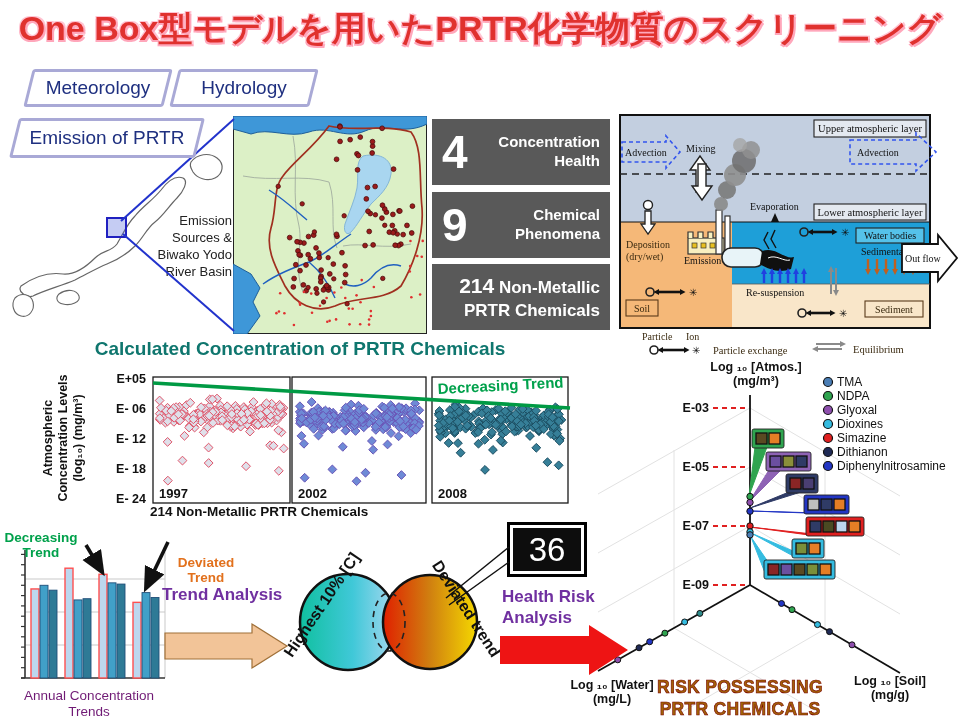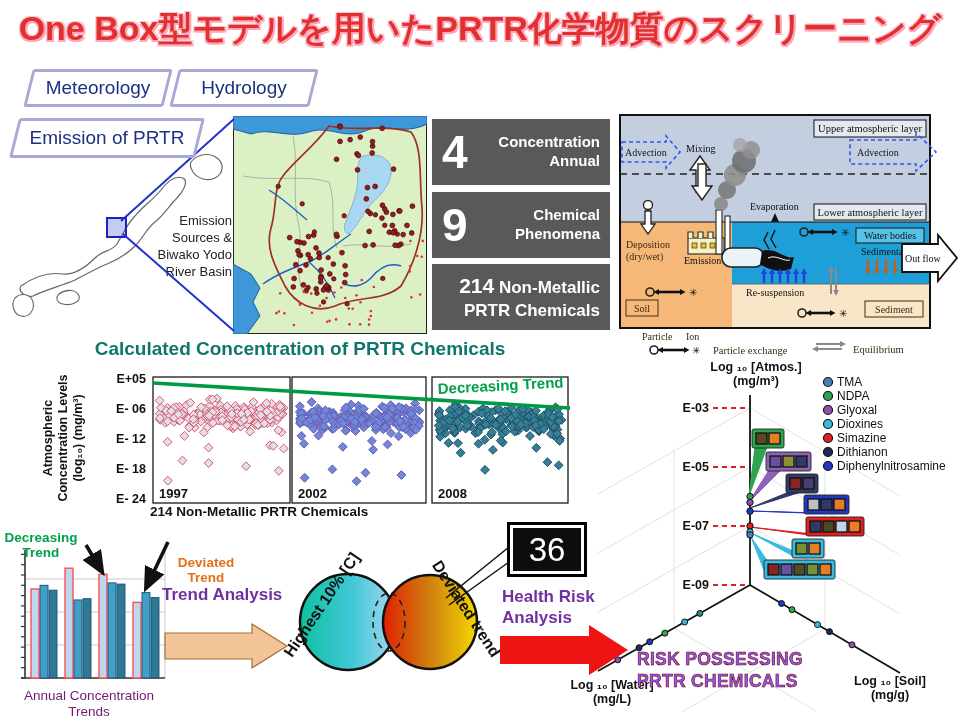--- a/index.html
+++ b/index.html
@@ -25,22 +25,22 @@
                   text-align:center;font-size:12.5px;font-weight:bold;color:#111;line-height:1.18;}
   .ytick{position:absolute;right:0;height:16px;font-size:12.5px;font-weight:600;color:#111;white-space:nowrap;}
   #scatter-xlabel{left:150px;top:504px;width:420px;text-align:left;font-size:13.5px;font-weight:bold;color:#111;}
   .annot{font-size:13.5px;font-weight:bold;line-height:1.08;text-align:center;}
   #bar-title{left:4px;top:688px;width:170px;text-align:center;font-size:13.5px;color:#701a75;line-height:1.15;}
   .purple-flow{color:#7030a0;font-size:17px;font-weight:bold;line-height:1.25;}
   .venn-label{font-size:16px;font-weight:bold;color:#111;white-space:nowrap;}
   #count-box{left:507px;top:522px;width:80px;height:55px;background:#0d0d0d;border:3px solid #000;
              box-shadow:inset 0 0 0 3px #fff;box-sizing:border-box;color:#fff;display:flex;
              align-items:center;justify-content:center;font-size:33px;}
-  #risk-text{left:637px;top:648px;width:206px;text-align:left;font-size:17.5px;font-weight:900;
-             color:#8b5cf6;line-height:1.28;letter-spacing:0.3px;-webkit-text-stroke:0.6px #7a0000;}
+  #risk-text{left:637px;top:676px;width:206px;text-align:center;font-size:17.5px;font-weight:900;
+             color:#a16207;line-height:1.28;letter-spacing:0.3px;-webkit-text-stroke:0.6px #7a0000;}
   svg text{font-family:"Liberation Sans","DejaVu Sans",sans-serif;}
   svg.serif text{font-family:"Liberation Serif","DejaVu Serif",serif;}
   .nosel{user-select:none;}
 </style>
 </head>
 <body>
 
 <div id="slide" class="nosel">
 
   <div id="title" class="abs">One Box型モデルを用いたPRTR化学物質のスクリーニング</div>
@@ -229,21 +229,21 @@
     <div>Emission</div>
     <div>Sources &amp;</div>
     <div>Biwako Yodo</div>
     <div>River Basin</div>
   </div>
 
   <div class="abs statbox" style="top:119px;height:66px;">
     <div class="statnum">4</div>
     <div class="statlab">
       <div>Concentration</div>
-        <div>Annual</div>
+        <div>Health</div>
       </div>
   </div>
   <div class="abs statbox" style="top:192px;height:66px;">
     <div class="statnum">9</div>
     <div class="statlab">
       <div>Chemical</div>
         <div>Phenomena</div>
       </div>
   </div>
   <div id="stat3" class="abs statbox" style="top:264px;height:66px;">

